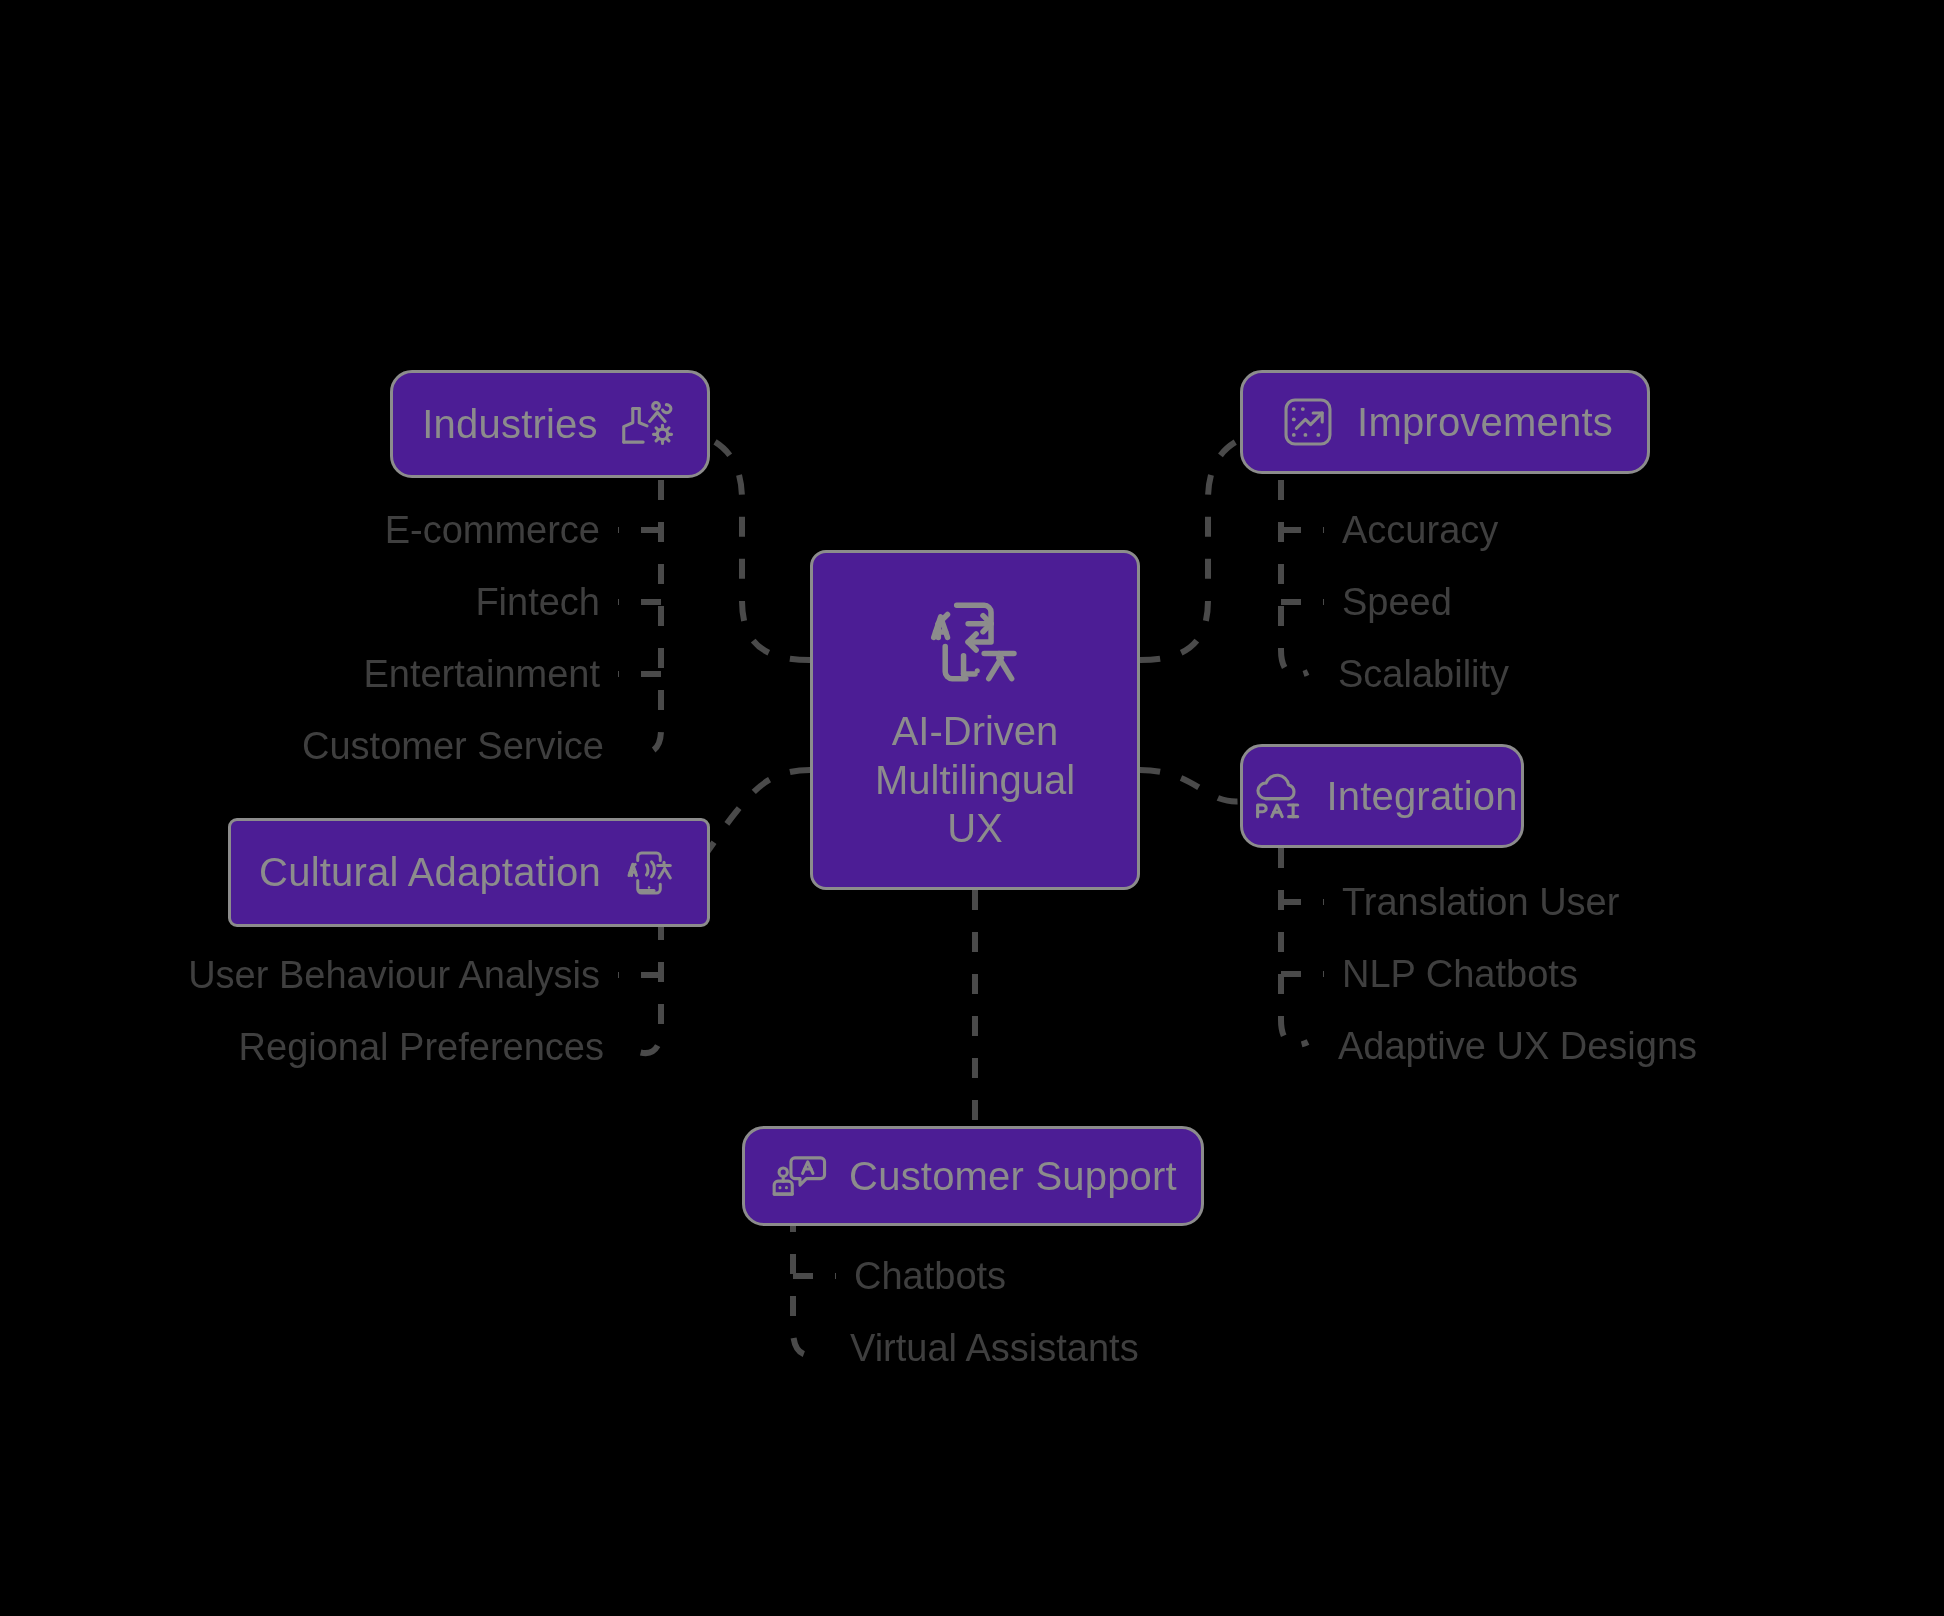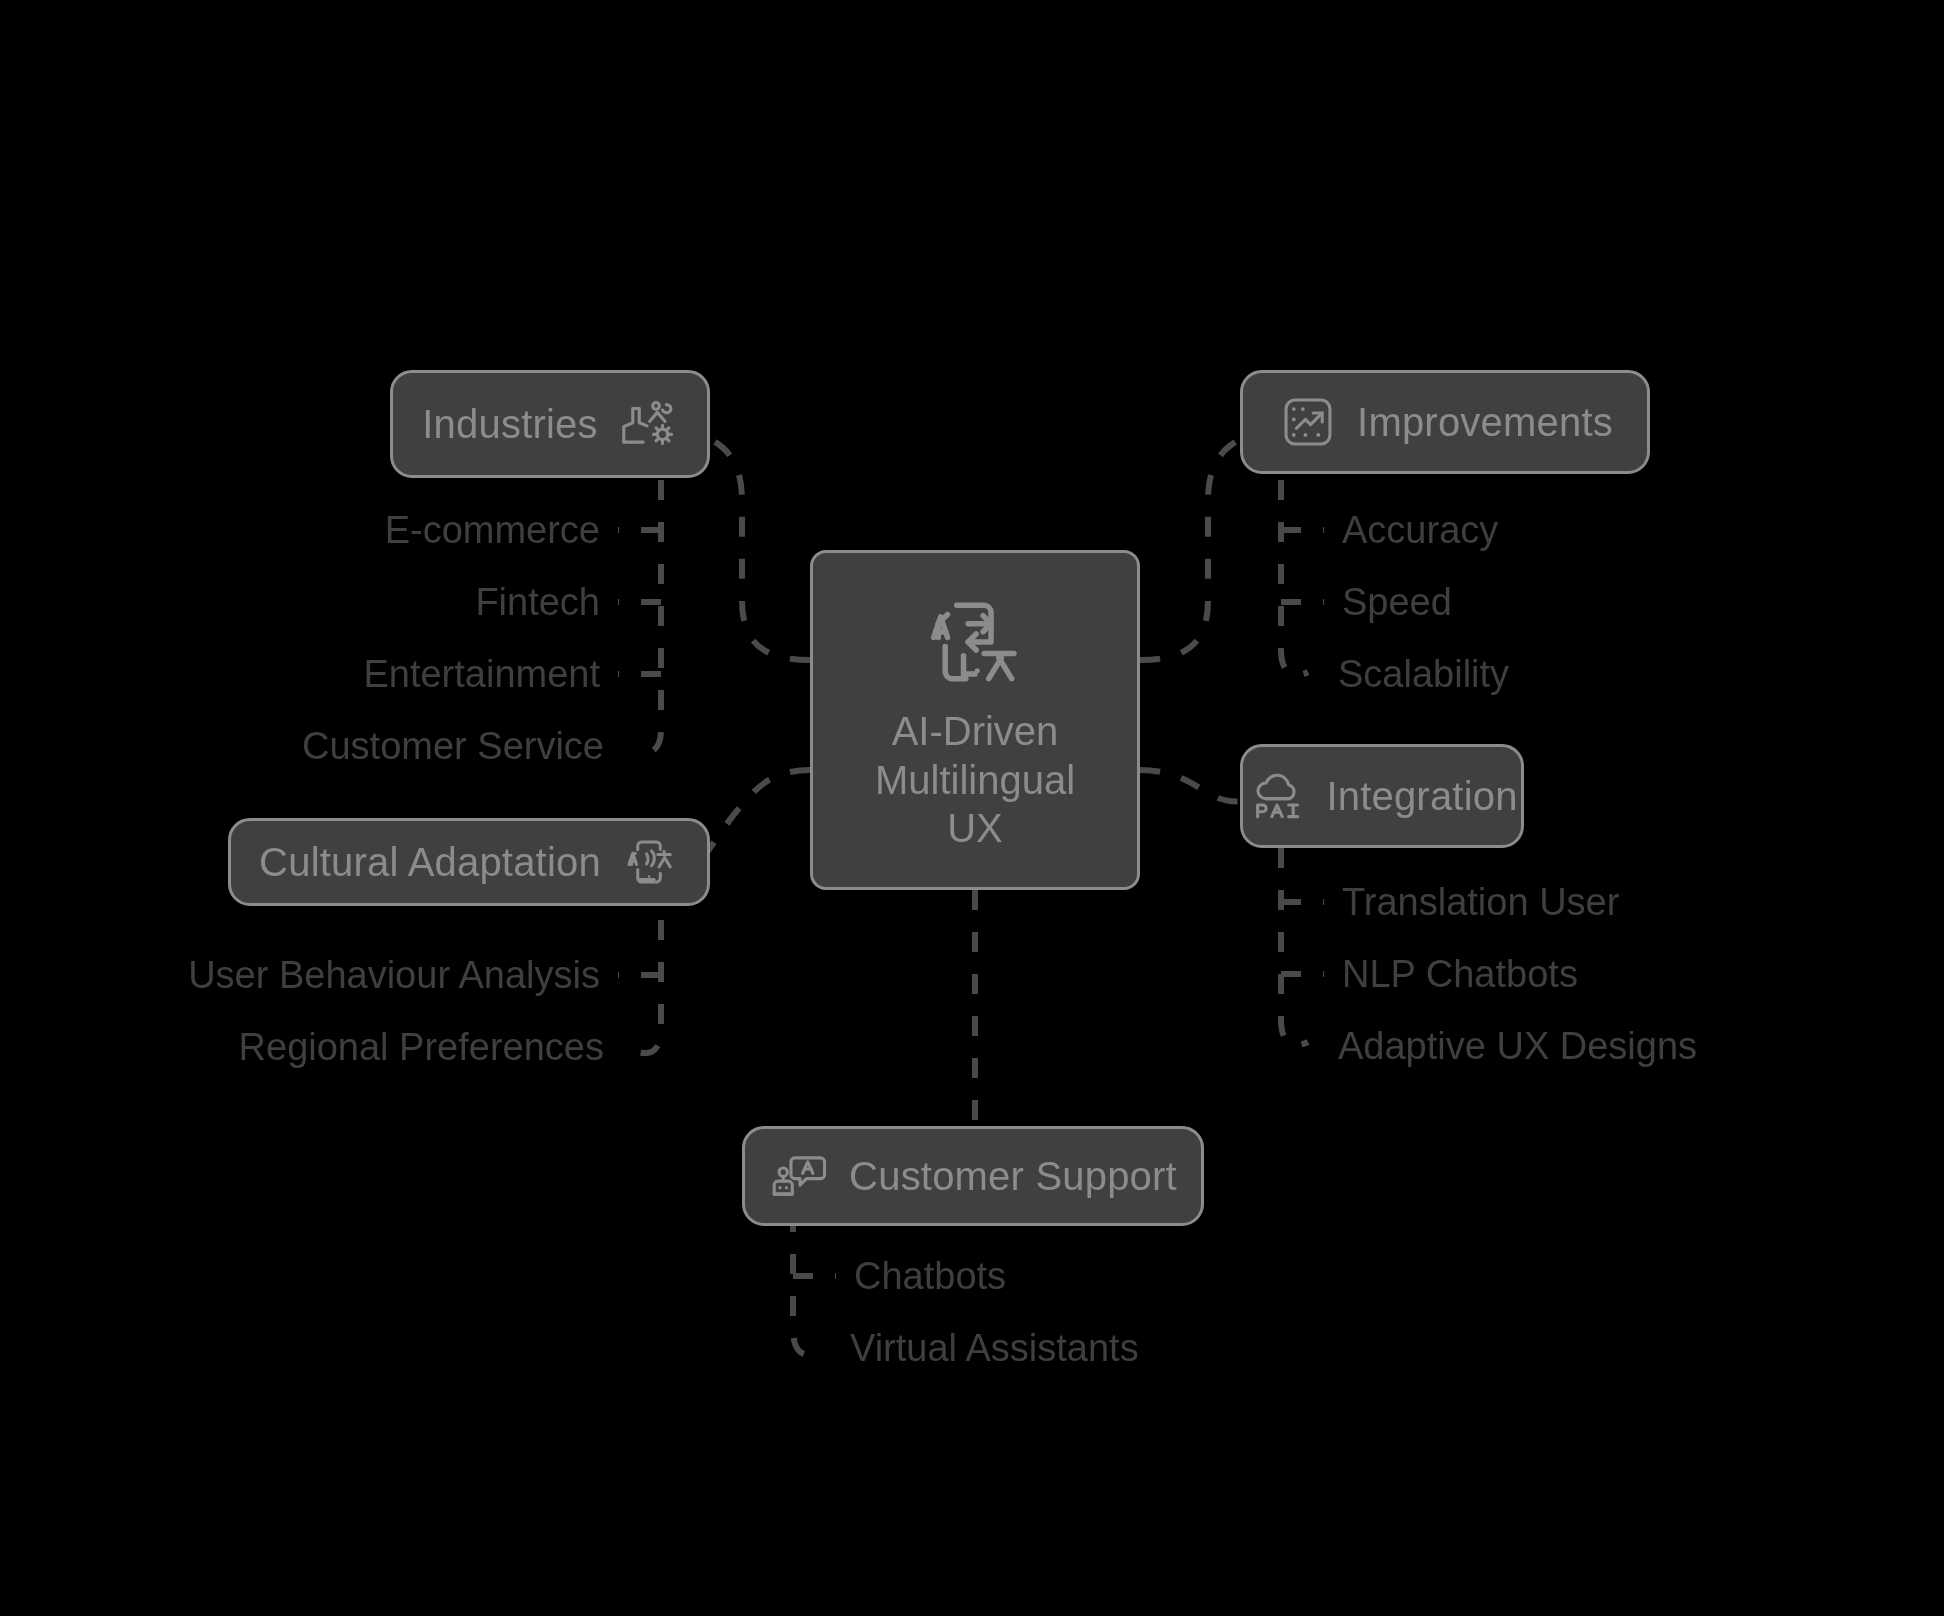--- a/index.html
+++ b/index.html
@@ -24,21 +24,21 @@
     position: absolute;
     left: 0; top: 0;
     width: 1944px;
     height: 1616px;
     pointer-events: none;
   }
 
   
   .node {
     position: absolute;
-    background: #404040;
+    background: #4c1d95;
     border: 3px solid #8c8c8c;
     border-radius: 22px;
     box-sizing: border-box;
     display: flex;
     align-items: center;
     justify-content: center;
     color: #8c8c8c;
   }
   .node .label {
     font-size: 40px;
@@ -163,21 +163,21 @@
         <path d="M13 12h5"></path>
         <circle cx="31" cy="10" r="2.6"></circle>
         <path d="M39 9c2 0 3.5 1.4 3.5 3.2 0 2-1.8 3.3-3.8 3-1.3-.2-2.2-1-2.6-2"></path>
         <path d="M26 22l6-7 6 7"></path>
         <circle cx="36" cy="32" r="4"></circle>
         <path d="M36 25v2.4M36 36.6V39M29 32h2.4M40.6 32H43M31 27l1.7 1.7M39.3 35.3 41 37M41 27l-1.7 1.7M32.7 35.3 31 37"></path>
       </svg>
     </span>
   </div>
 
-  <div class="node icon-right" style="left:228px; top:818px; width:482px; height:88px; padding:0 26px;">
+  <div class="node icon-right" style="left:228px; top:818px; width:482px; height:109px; padding:0 26px;border-radius:9px;">
     <span class="label">Cultural Adaptation</span>
     <span class="nicon">
       <svg width="60" height="60" viewBox="0 0 48 48" fill="none" stroke="#8c8c8c" stroke-width="2.4" stroke-linecap="round" stroke-linejoin="round">
         <path d="M15 14v-3a3 3 0 0 1 3-3h12a3 3 0 0 1 3 3v3"></path>
         <path d="M15 30v7a3 3 0 0 0 3 3h12a3 3 0 0 0 3-3v-4"></path>
         <path d="M16 38h12"></path>
           <circle cx="24" cy="35.5" r="1" fill="#8c8c8c" stroke="none"></circle>
         <path d="M10 26v-6"></path>
           <path d="M10 20l3-3"></path>
         <path d="M8 26l3-9 3 9"></path>

